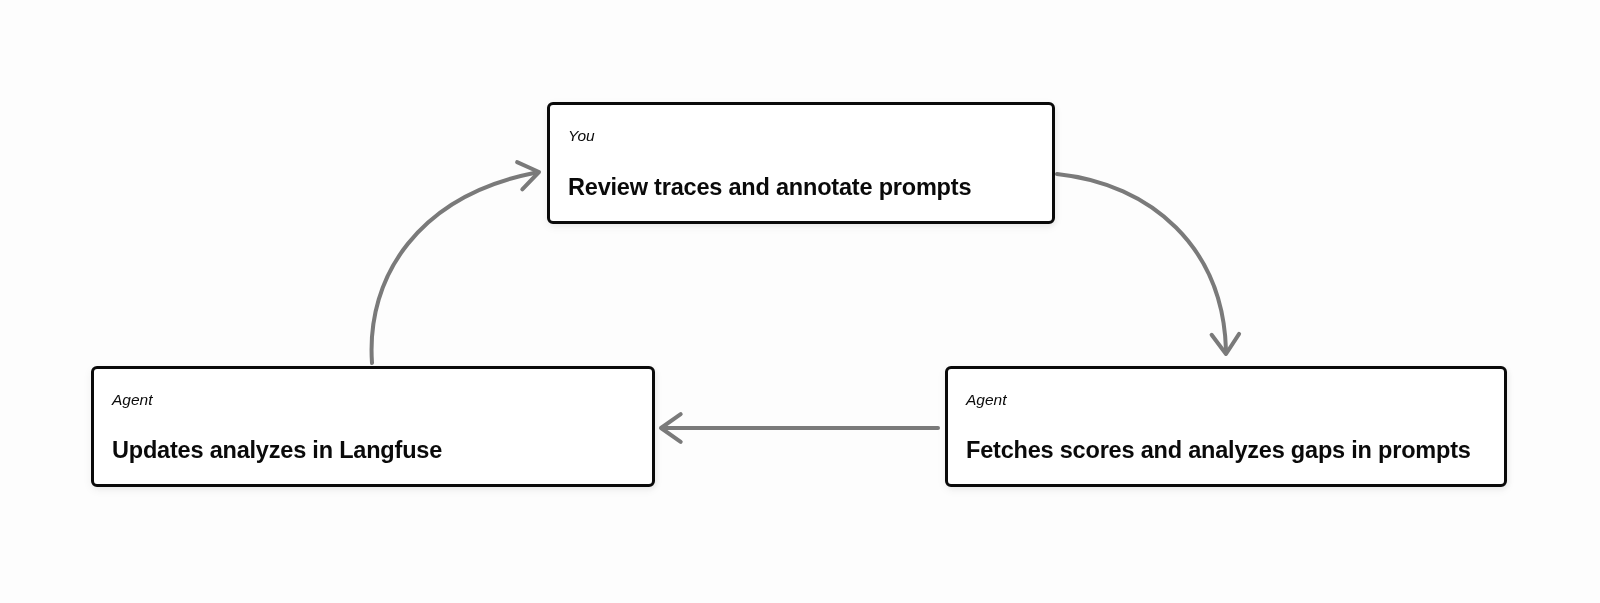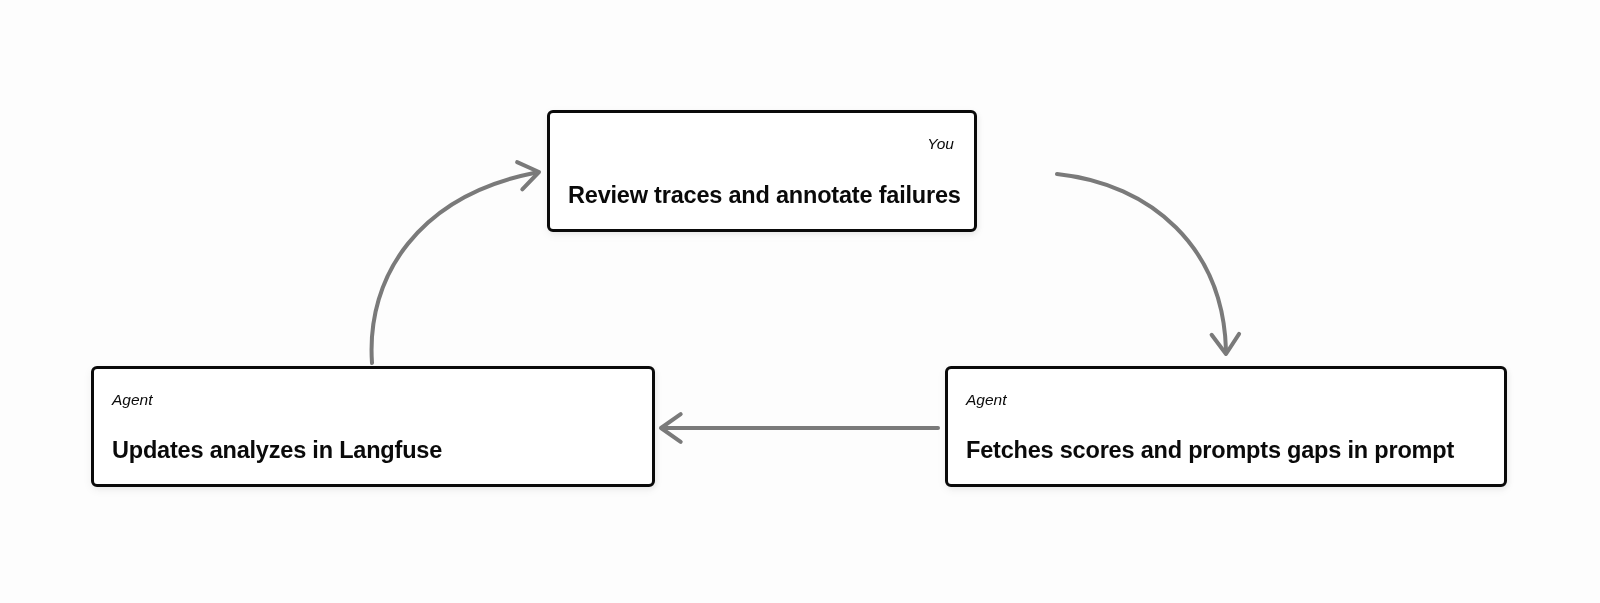--- a/index.html
+++ b/index.html
@@ -39,21 +39,21 @@
     position:absolute;
     background:var(--box-fill);
     border:3.5px solid var(--box-border);
     border-radius:6px;
     box-shadow:0 3px 10px rgba(0,0,0,0.06), 2px 2px 4px rgba(0,0,0,0.04);
     display:flex;
     flex-direction:column;
     justify-content:space-between;
     padding:22px 20px 20px 18px;
   }
-  .node-top{left:547px;top:110px;width:430px;height:122px;text-align:right;}
+  .node-top{left:547px;top:102px;width:508px;height:122px;}
   .node-bottom-left{left:91px;top:366px;width:564px;height:121px;}
   .node-bottom-right{left:945px;top:366px;width:562px;height:121px;}
   .role-label{
     font-style:italic;
     font-size:15.5px;
     line-height:1.15;
     color:var(--text);
     white-space:nowrap;
   }
   .node-title{
@@ -83,26 +83,26 @@
     </g>
 
     <g>
       <path d="M 938 428 L 665 428"></path>
       <polyline points="680.7,441.8 661,428 680.7,414.2"></polyline>
     </g>
   </svg>
 
   <div class="node node-top">
     <div class="role-label">You</div>
-    <div class="node-title">Review traces and annotate failures</div>
+    <div class="node-title">Review traces and annotate prompts</div>
   </div>
 
   <div class="node node-bottom-right">
     <div class="role-label">Agent</div>
-    <div class="node-title">Fetches scores and prompts gaps in prompt</div>
+    <div class="node-title">Fetches scores and analyzes gaps in prompts</div>
   </div>
 
   <div class="node node-bottom-left">
     <div class="role-label">Agent</div>
     <div class="node-title">Updates analyzes in Langfuse</div>
   </div>
 
 </div>
 
 </body></html>

